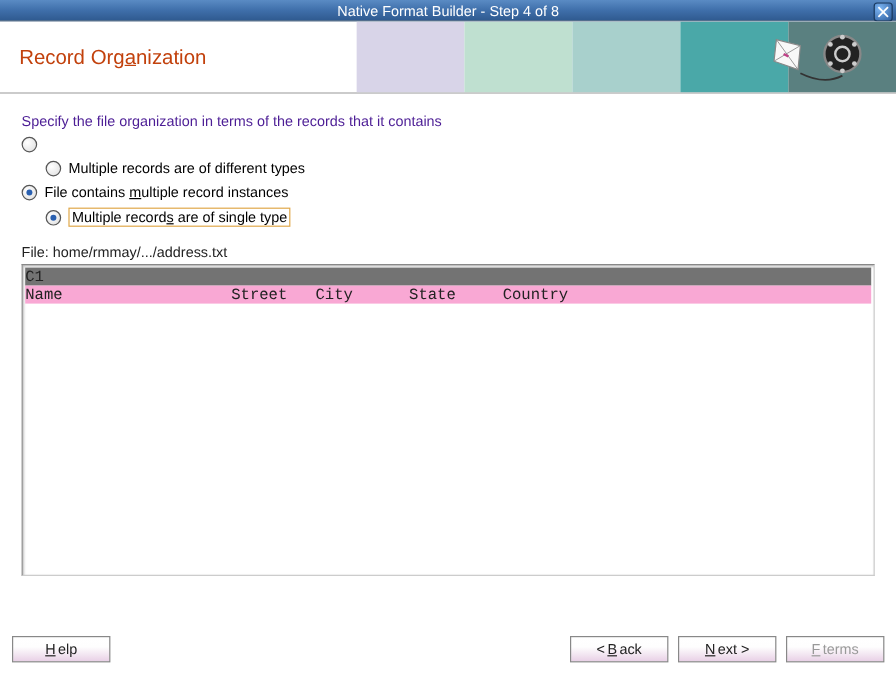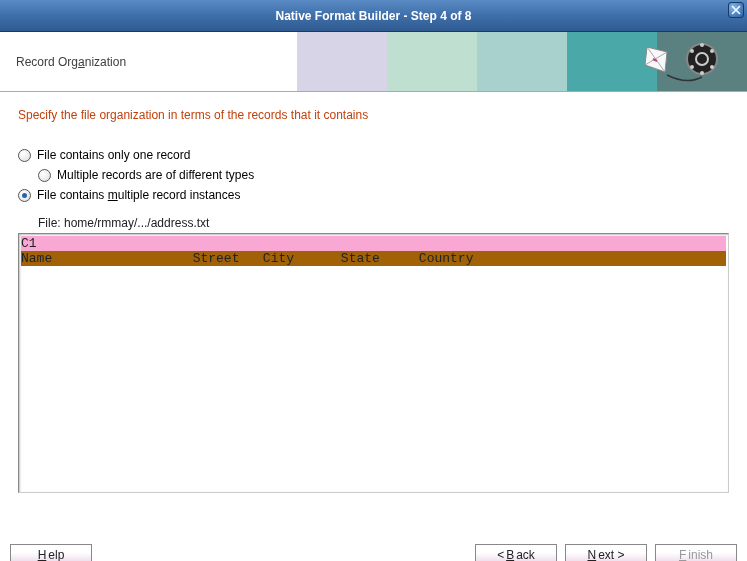--- a/index.html
+++ b/index.html
@@ -1,91 +1,91 @@
 <!DOCTYPE html>
 <html><head>
 <meta charset="utf-8">
 <style>
   * { box-sizing: border-box; margin: 0; padding: 0; }
   html, body { width: 747px; height: 561px; font-family: Arial, sans-serif; font-size: 12px; background: #fff; }
   .titlebar {
-    height: 32px;
+    height: 18px;
     background: linear-gradient(to bottom, #5a8bc4 0%, #3f6faa 50%, #2f5a90 100%);
     display: flex; align-items: center; justify-content: center;
     position: relative;
-    color: #fff; font-weight: bold;
+    color: #fff; font-weight: normal;
     border-bottom: 1px solid #1a3a60;
   }
   .titlebar .close {
     position: absolute; right: 3px; top: 2px;
     width: 16px; height: 16px;
     background: radial-gradient(circle at 30% 30%, #7fb8f5, #2a5a9a);
     border: 1px solid #1a3a60;
     border-radius: 3px;
     display: flex; align-items: center; justify-content: center;
     color: #fff; font-size: 11px; cursor: pointer;
   }
   .banner {
     height: 60px;
     background: #fff;
     display: flex;
     align-items: center;
     padding-left: 16px;
     position: relative;
     border-bottom: 1px solid #aaa;
   }
-  .banner h1 { font-size: 12px; color: #404040; font-weight: normal; }
+  .banner h1 { font-size: 17px; color: #c2410c; font-weight: normal; }
   .banner h1 .u { text-decoration: underline; }
   .banner-art {
     position: absolute; right: 0; top: 0; width: 450px; height: 59px;
     overflow: hidden;
   }
   .stripe { position:absolute; top:0; bottom:0; }
   .s1{left:0;width:90px;background:#d8d4e8;}
   .s2{left:90px;width:90px;background:#bfe0d0;}
   .s3{left:180px;width:90px;background:#a8d0cc;}
   .s4{left:270px;width:90px;background:#4aa8a8;}
   .s5{left:360px;width:90px;background:#5a8080;}
   .banner-art svg { position: absolute; right: 20px; top: 5px; }
   .content {
     padding: 16px 18px 0 18px;
     height: 448px;
   }
-  .instr { color: #c2410c; margin-bottom: 26px; }
+  .instr { color: #4c1d95; margin-bottom: 6px; }
   .radio-row { display: flex; align-items: center; margin: 6px 0; gap: 6px; }
   .indent { margin-left: 20px; }
   .radio-outer {
     width: 13px; height: 13px; border: 1px solid #555; border-radius: 50%;
     background: radial-gradient(circle at 35% 35%, #fff, #ddd);
     display: flex; align-items: center; justify-content: center;
   }
   .radio-dot { width: 5px; height: 5px; border-radius: 50%; background: #2a60b0; }
   .radio-label .u { text-decoration: underline; }
   .focus-box { border: 1px solid #e0a84a; padding: 0 2px; }
-  .filelabel { margin-top: 14px; color: #222; margin-left: 20px; }
+  .filelabel { margin-top: 14px; color: #222; }
   .preview-wrap {
     margin-top: 3px;
     border: 1px solid #888;
     border-right: 1px solid #ccc;
     border-bottom: 1px solid #ccc;
     box-shadow: inset 1px 1px 2px rgba(0,0,0,0.25);
     height: 260px;
     background: #fff;
     padding: 2px;
     overflow: hidden;
   }
   .grid {
     font-family: "Courier New", monospace;
     font-size: 13px;
     line-height: 15px;
     white-space: pre;
     color: #222;
   }
-  .grid .hl { background: #a16207; display: block; }
-  .grid .nohl { display: block; background: #f9a8d4; }
+  .grid .hl { background: #f9a8d4; display: block; }
+  .grid .nohl { display: block; background: #737373; }
   .footer {
     height: 30px;
     padding: 0 10px;
     display: flex;
     align-items: center;
     justify-content: space-between;
   }
   .btn {
     height: 22px;
     min-width: 82px;
@@ -139,37 +139,44 @@
       <path d="M16 22 L20 24" stroke="#c04088" stroke-width="2"></path>
     </svg>
   </div>
 </div>
 
 <div class="content">
   <div class="instr">Specify the file organization in terms of the records that it contains</div>
 
   <div class="radio-row">
     <span class="radio-outer"></span>
-    <span class="radio-label">File contains only one record</span>
   </div>
 
   <div class="radio-row indent">
     <span class="radio-outer"></span>
     <span class="radio-label">Multiple records are of different types</span>
   </div>
 
   <div class="radio-row">
     <span class="radio-outer">
         <span class="radio-dot"></span>
       </span>
     <span class="radio-label">
       <span>File contains </span><span class="u">m</span><span>ultiple record instances</span>
     </span>
   </div>
 
+  <div class="radio-row indent">
+    <span class="radio-outer">
+        <span class="radio-dot"></span>
+      </span>
+    <span class="radio-label focus-box">
+      <span>Multiple record</span><span class="u">s</span><span> are of single type</span>
+    </span>
+  </div>
 
   <div class="filelabel">File: home/rmmay/.../address.txt</div>
 
   <div class="preview-wrap">
     <div class="grid"><span class="nohl">C1</span><span class="hl">Name                  Street   City      State     Country</span></div>
   </div>
 </div>
 
 <div class="footer">
   <button class="btn">
@@ -181,16 +188,16 @@
       <span>&lt; </span>
         <span class="u">B</span>
         <span>ack</span>
     </button>
     <button class="btn">
       <span class="u">N</span>
         <span>ext &gt;</span>
     </button>
     <button class="btn disabled">
       <span class="u">F</span>
-        <span>inish</span>
+        <span>terms</span>
     </button>
   </div>
 </div>
 
 </body></html>

